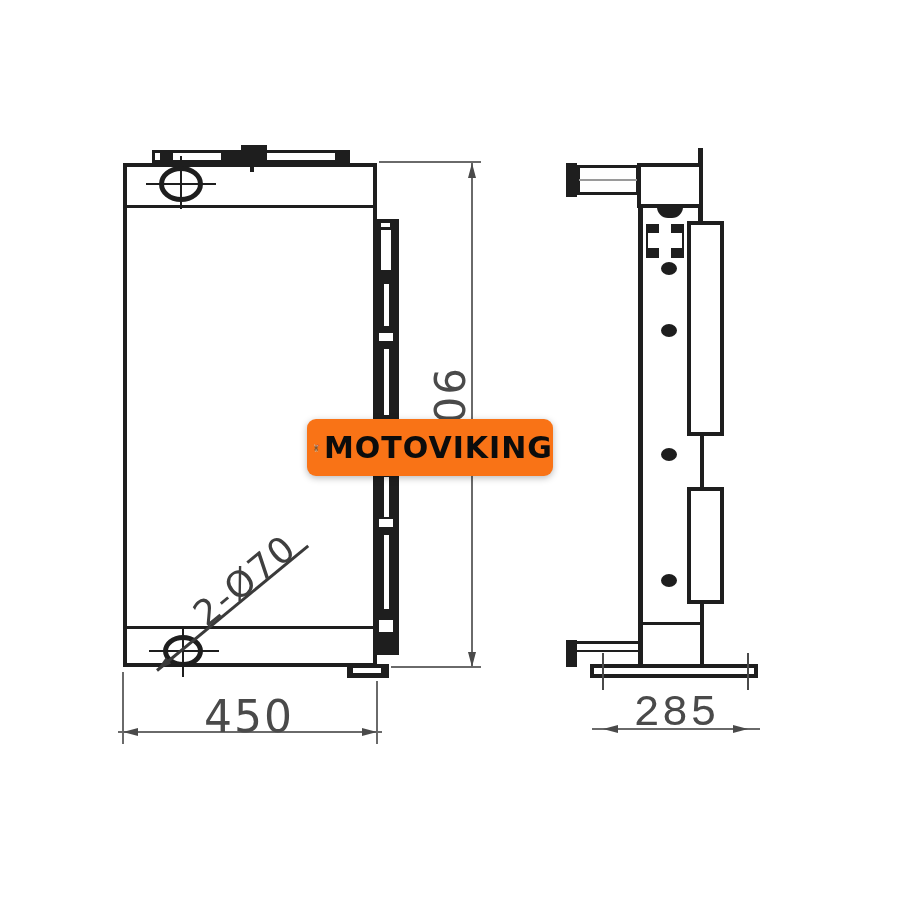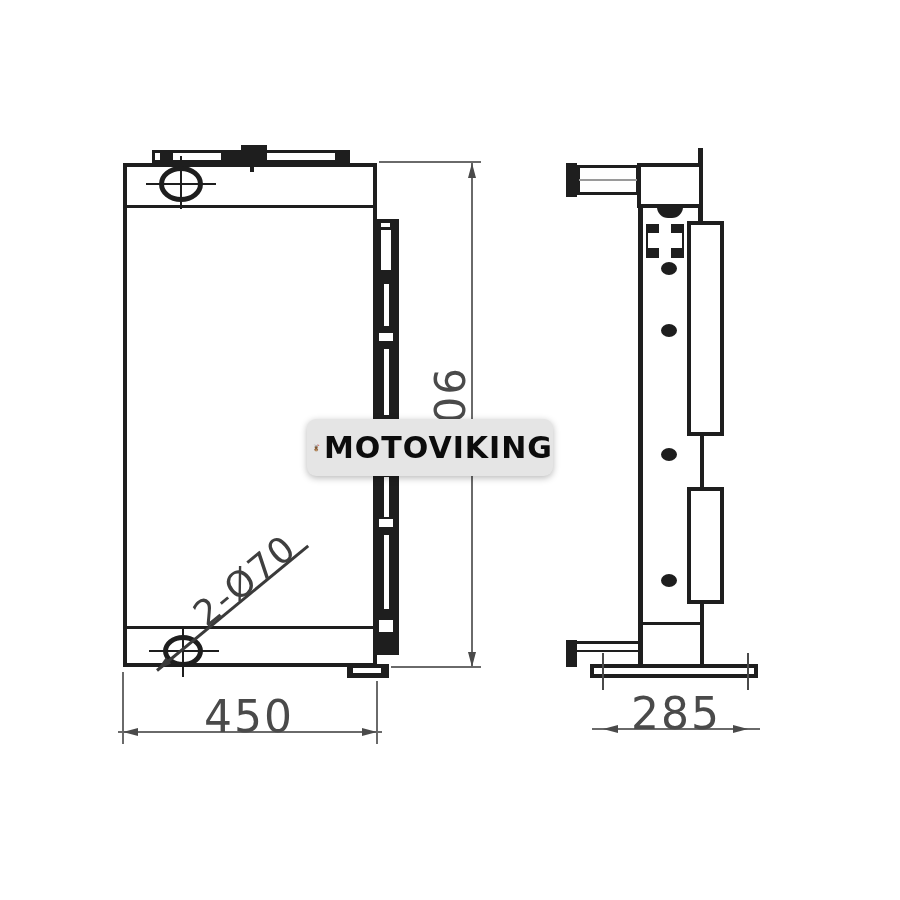--- a/index.html
+++ b/index.html
@@ -12,21 +12,21 @@
   .thin{position:absolute;background:#1e1e1e;}
   .dl{position:absolute;background:#6a6a6a;}   
   .dltxt{position:absolute;color:#4a4a4a;font-size:44px;text-align:center;letter-spacing:2px;}
   .arr{position:absolute;width:0;height:0;}
   .arr.l{border-top:4px solid transparent;border-bottom:4px solid transparent;border-right:15px solid #4a4a4a;}
   .arr.r{border-top:4px solid transparent;border-bottom:4px solid transparent;border-left:15px solid #4a4a4a;}
   .arr.u{border-left:4px solid transparent;border-right:4px solid transparent;border-bottom:15px solid #4a4a4a;}
   .arr.d{border-left:4px solid transparent;border-right:4px solid transparent;border-top:15px solid #4a4a4a;}
   .ellipse{position:absolute;border:5px solid #1e1e1e;border-radius:50%;box-sizing:border-box;background:transparent;}
   .dot{position:absolute;background:#1e1e1e;border-radius:50%;}
-  #badge{position:absolute;left:307px;top:419px;width:246px;height:57px;background:#e5e5e5;
+  #badge{position:absolute;left:307px;top:419px;width:246px;height:57px;background:#f97316;
          border-radius:9px;box-shadow:0 2px 7px rgba(0,0,0,0.28);display:flex;align-items:center;}
   #brand{color:#0c0c0c;font-weight:bold;font-size:30px;letter-spacing:1px;margin-left:4px;white-space:nowrap;}
 </style>
 </head>
 <body>
 
 <div id="canvas">
 
   <div>
 
@@ -115,21 +115,21 @@
     <div class="ink" style="left:566px;top:640px;width:11px;height:27px;"></div>
     <div class="ink" style="left:577px;top:641px;width:62px;height:3px;"></div>
     <div class="ink" style="left:577px;top:650px;width:62px;height:2px;"></div>
     <div class="outline" style="left:590px;top:664px;width:168px;height:14px;background:#fff;"></div>
 
     <div class="dl" style="left:602px;top:653px;width:2px;height:37px;background:#4a4a4a;"></div>
     <div class="dl" style="left:747px;top:653px;width:2px;height:37px;background:#4a4a4a;"></div>
     <div class="dl" style="left:592px;top:728px;width:168px;height:2px;"></div>
     <div class="arr l" style="left:603px;top:725px;"></div>
     <div class="arr r" style="left:733px;top:725px;"></div>
-    <div class="dltxt" style="left:616px;top:688px;width:120px;">285</div>
+    <div class="dltxt" style="left:616px;top:688px;width:120px;font-family:Liberation Mono, monospace;">285</div>
   </div>
 
   <div id="badge">
     <svg width="48" height="52" viewBox="0 0 48 52" style="margin-left:6px;">
       <line x1="31" y1="4" x2="23" y2="21" stroke="#6b4a2f" stroke-width="2"></line>
       <polygon points="31,2 45,7 32,13" fill="#d93025"></polygon>
       <path d="M12 10 q-6 -5 -3 -10 q2 5 8 6 z" fill="#ece9e2" stroke="#8a8a8a" stroke-width="1"></path>
       <path d="M32 12 q6 -4 4 -9 q-3 4 -9 5 z" fill="#ece9e2" stroke="#8a8a8a" stroke-width="1"></path>
       <path d="M12 17 a10 8 0 0 1 20 0 z" fill="#aeb4bb" stroke="#5b5e63" stroke-width="1.5"></path>
       <ellipse cx="22" cy="24" rx="10" ry="9" fill="#9c6b41" stroke="#5f3d1f" stroke-width="1"></ellipse>

